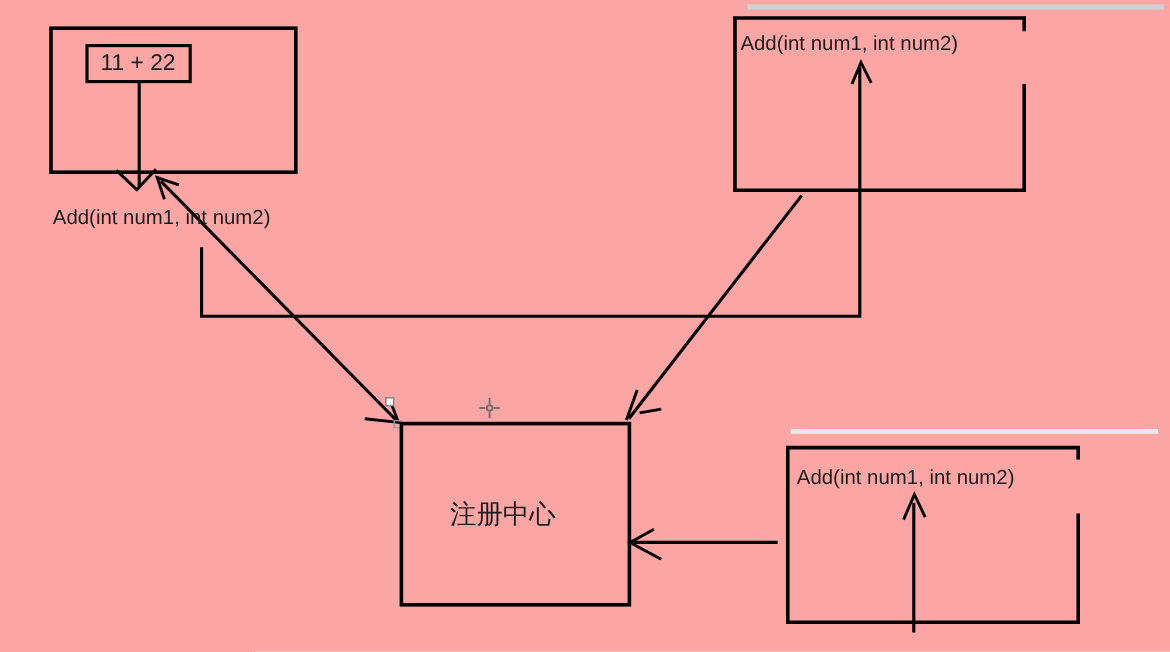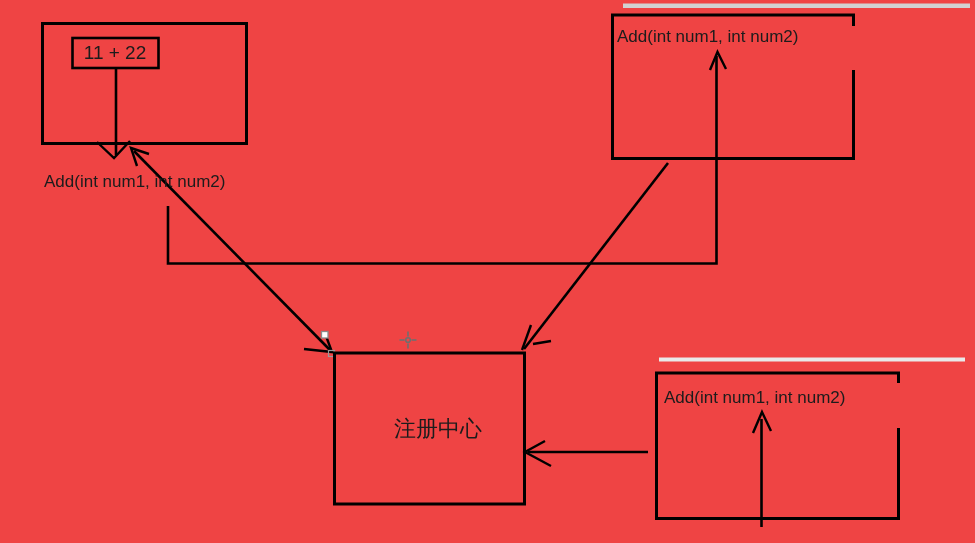--- a/index.html
+++ b/index.html
@@ -5,39 +5,39 @@
   html,body{margin:0;padding:0;}
   body{
     width:975px;height:543px;
     background:#ffffff;
     font-family:"Liberation Sans", sans-serif;
     overflow:hidden;
   }
   .canvas{
     position:relative;
     width:975px;height:543px;
-    background:#ef4444;
+    background:#fca5a5;
   }
   .canvas svg{position:absolute;left:0;top:0;}
   .txt{
     position:absolute;
     color:#1c1c1c;
     white-space:nowrap;
     line-height:1.15;
   }
   .sig{font-size:17px;}
   .expr{
     left:72px;top:38px;width:86px;height:30px;
     line-height:30px;text-align:center;font-size:19px;
   }
   .sig-left{left:44px;top:172px;}
   .sig-top-right{left:617px;top:27px;}
   .sig-bottom-right{left:664px;top:388px;}
   .registry{
-    left:354px;top:353px;width:190px;height:151px;
+    left:335px;top:353px;width:190px;height:151px;
     display:flex;align-items:center;justify-content:center;
     font-size:22px;
   }
   .registry span{transform:translateX(-11px);}
 </style>
 </head>
 <body>
 
 <div class="canvas">
 

